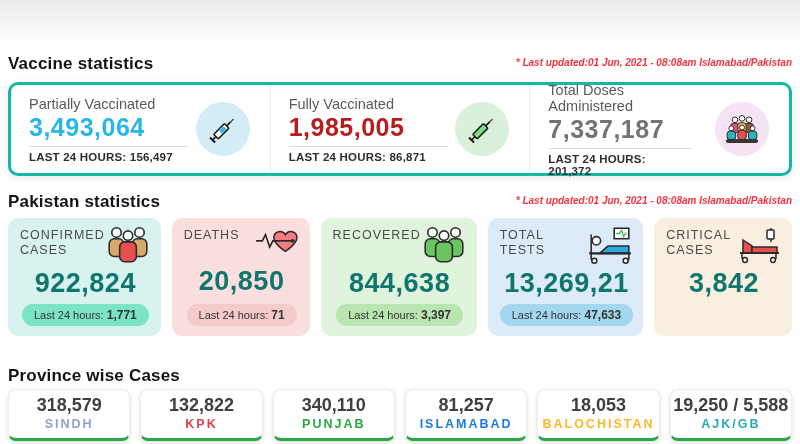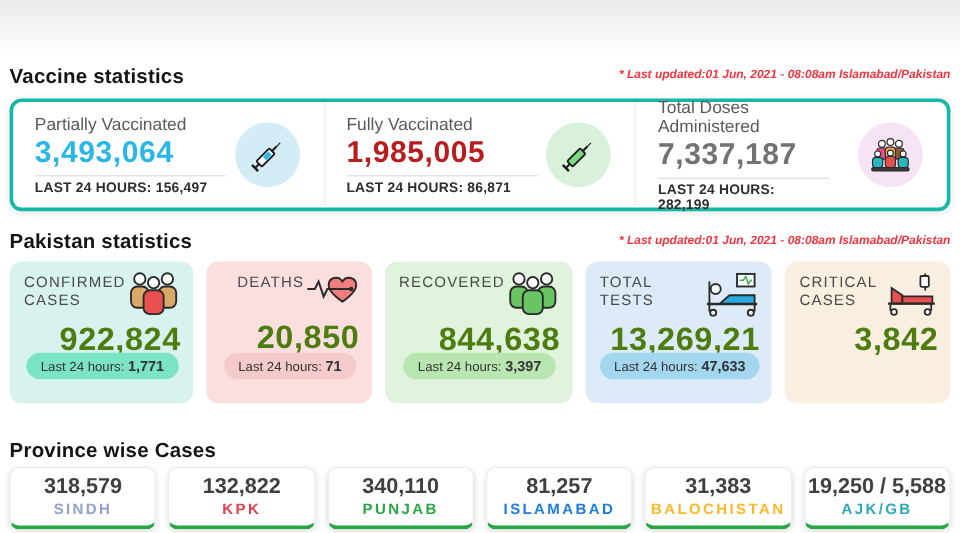--- a/index.html
+++ b/index.html
@@ -25,26 +25,26 @@
   .vax-sep { border-top:1px solid #ddd; margin:4px 0 4px; }
   .vax-last { font-size:11.5px; font-weight:bold; color:#2e2e2e; letter-spacing:.2px; }
   .vax-icon-circle { width:54px; height:54px; border-radius:50%;
     display:flex; align-items:center; justify-content:center; flex:0 0 54px; }
   .vax-blue  .vax-value { color:#29b7e8; }  .vax-blue  .vax-icon-circle { background:#d3ecf6; }
   .vax-green .vax-value { color:#b91c1c; }  .vax-green .vax-icon-circle { background:#d9f0da; }
   .vax-purple .vax-value { color:#737373; } .vax-purple .vax-icon-circle { background:#f6e3f4; }
 
   
   .stats-row { display:flex; gap:11px; margin-top:6px; }
-  .stat-card { flex:1; border-radius:10px; height:118px; padding:10px 10px 20px 12px;
-    display:flex; flex-direction:column;align-items:flex-end; }
+  .stat-card { flex:1; border-radius:10px; height:118px; padding:10px 10px 10px 12px;
+    display:flex; flex-direction:column; }
   .stat-top { display:flex; justify-content:space-between; align-items:flex-start; }
   .stat-title { font-size:12.5px; color:#4a4a4a; letter-spacing:1px; line-height:1.2; max-width:62%; }
   .stat-icon { flex:0 0 auto; margin-top:-2px; }
-  .stat-value { text-align:center; font-size:27px; font-weight:bold; color:#4d7c0f;
+  .stat-value { text-align:center; font-size:27px; font-weight:bold; color:#0f766e;
     letter-spacing:.5px; margin-top:4px; white-space:nowrap; overflow:hidden; }
   .stat-pill { margin:auto auto 0; border-radius:14px; padding:4px 12px; font-size:11px;
     color:#333; white-space:nowrap; }
   .stat-pill b { font-size:12px; }
   .st-confirmed { background:#d8f2f0; } .st-confirmed .stat-pill { background:#7be4c5; }
   .st-deaths    { background:#fbdede; } .st-deaths    .stat-pill { background:#f5caca; }
   .st-recovered { background:#e0f3dc; } .st-recovered .stat-pill { background:#b8e5b0; }
   .st-tests     { background:#dcebf7; } .st-tests     .stat-pill { background:#a3d6ef; }
   .st-critical  { background:#f9efe0; } .st-critical  .stat-pill { background:#f0dcc3; }
 
@@ -111,21 +111,21 @@
           </g>
         </svg>
       </div>
     </div>
 
     <div class="vax-card vax-purple">
       <div class="vax-text">
         <div class="vax-label">Total Doses Administered</div>
         <div class="vax-value">7,337,187</div>
         <div class="vax-sep"></div>
-        <div class="vax-last"><span>LAST 24 HOURS:</span> <span>282,199</span></div>
+        <div class="vax-last"><span>LAST 24 HOURS:</span> <span>201,372</span></div>
       </div>
       <div class="vax-icon-circle">
         <svg width="34" height="30" viewBox="0 0 48 42">
           <g stroke="#2a2a2a" stroke-width="1.4">
             <circle cx="14" cy="8" r="4" fill="#fff"></circle>
               <circle cx="24" cy="6" r="4" fill="#fff"></circle>
               <circle cx="34" cy="8" r="4" fill="#fff"></circle>
             <rect x="8" y="13" width="12" height="13" rx="4" fill="#e84c88"></rect>
             <rect x="28" y="13" width="12" height="13" rx="4" fill="#8d5a3b"></rect>
             <rect x="18" y="12" width="12" height="14" rx="4" fill="#f2b04a"></rect>
@@ -266,21 +266,21 @@
     </div>
     <div class="prov-card">
       <div class="prov-value">340,110</div>
       <div class="prov-label pl-punjab">PUNJAB</div>
     </div>
     <div class="prov-card">
       <div class="prov-value">81,257</div>
       <div class="prov-label pl-islamabad">ISLAMABAD</div>
     </div>
     <div class="prov-card">
-      <div class="prov-value">31,383</div>
+      <div class="prov-value">18,053</div>
       <div class="prov-label pl-balochistan">BALOCHISTAN</div>
     </div>
     <div class="prov-card">
       <div class="prov-value">19,250 / 5,588</div>
       <div class="prov-label pl-ajkgb">AJK/GB</div>
     </div>
   </div>
 
 </div>
 

